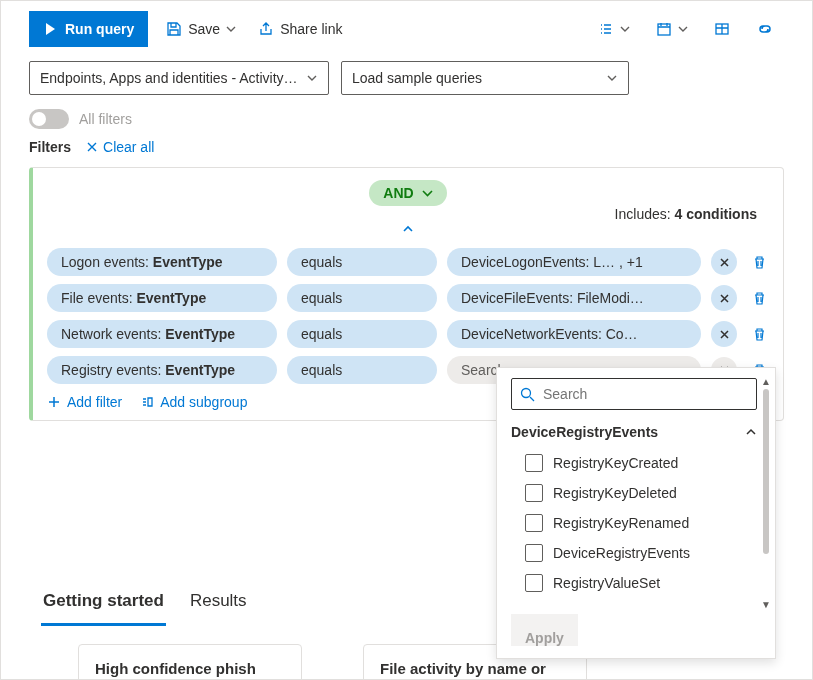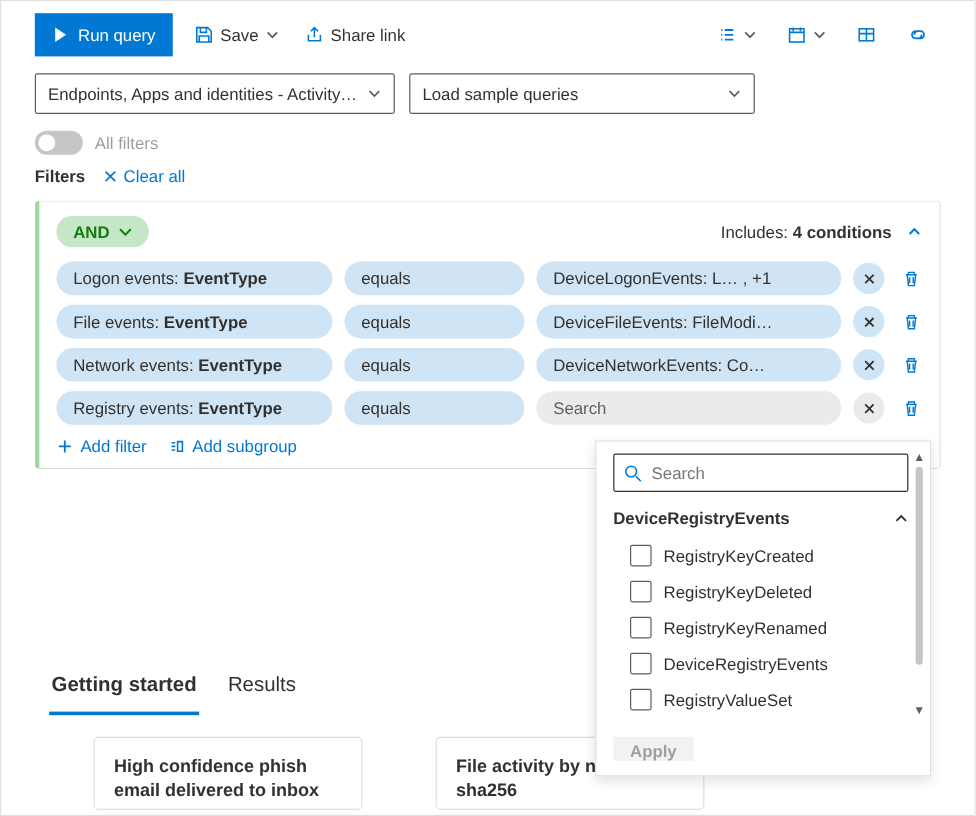--- a/index.html
+++ b/index.html
@@ -20,21 +20,21 @@
     gap: 14px;
     padding: 10px 28px 8px 28px;
   }
   .btn-primary {
     background: #0078d4;
     color: #fff;
     border: none;
     height: 36px;
     padding: 0 14px;
     font-size: 14px;
-    font-weight: 400;
+    font-weight: 700;
     display: flex;
     align-items: center;
     gap: 8px;
     cursor: pointer;
   }
   .toolbar .tool {
     display: flex;
     align-items: center;
     gap: 6px;
     color: #323130;
@@ -101,20 +101,21 @@
     border: 1px solid #e1dfdd;
     border-left: 4px solid #9fd89f;
     border-radius: 4px;
     padding: 12px 14px 10px 14px;
     position: relative;
   }
   .panel-header {
     display: flex;
     align-items: center;
     margin-bottom: 12px;
+    flex-direction: column;
   }
   .and-pill {
     background: #c5e7c5;
     color: #107c10;
     font-weight: 600;
     border-radius: 14px;
     height: 26px;
     padding: 0 14px;
     display: flex;
     align-items: center;
@@ -214,21 +215,21 @@
     border-radius: 2px;
   }
   .dropdown-footer {
     padding: 10px 14px 12px 14px;
   }
   .apply-btn {
     background: #f3f2f1;
     color: #a19f9d;
     border: none;
     height: 20px;
-    padding: 4px 14px;
+    padding: 16px 14px;
     font-size: 14px;
     font-weight: 600;
     cursor: default;
   }
   .scroll-rail {
     position: absolute;
     right: 2px;
     top: 8px;
     bottom: 48px;
     width: 14px;

